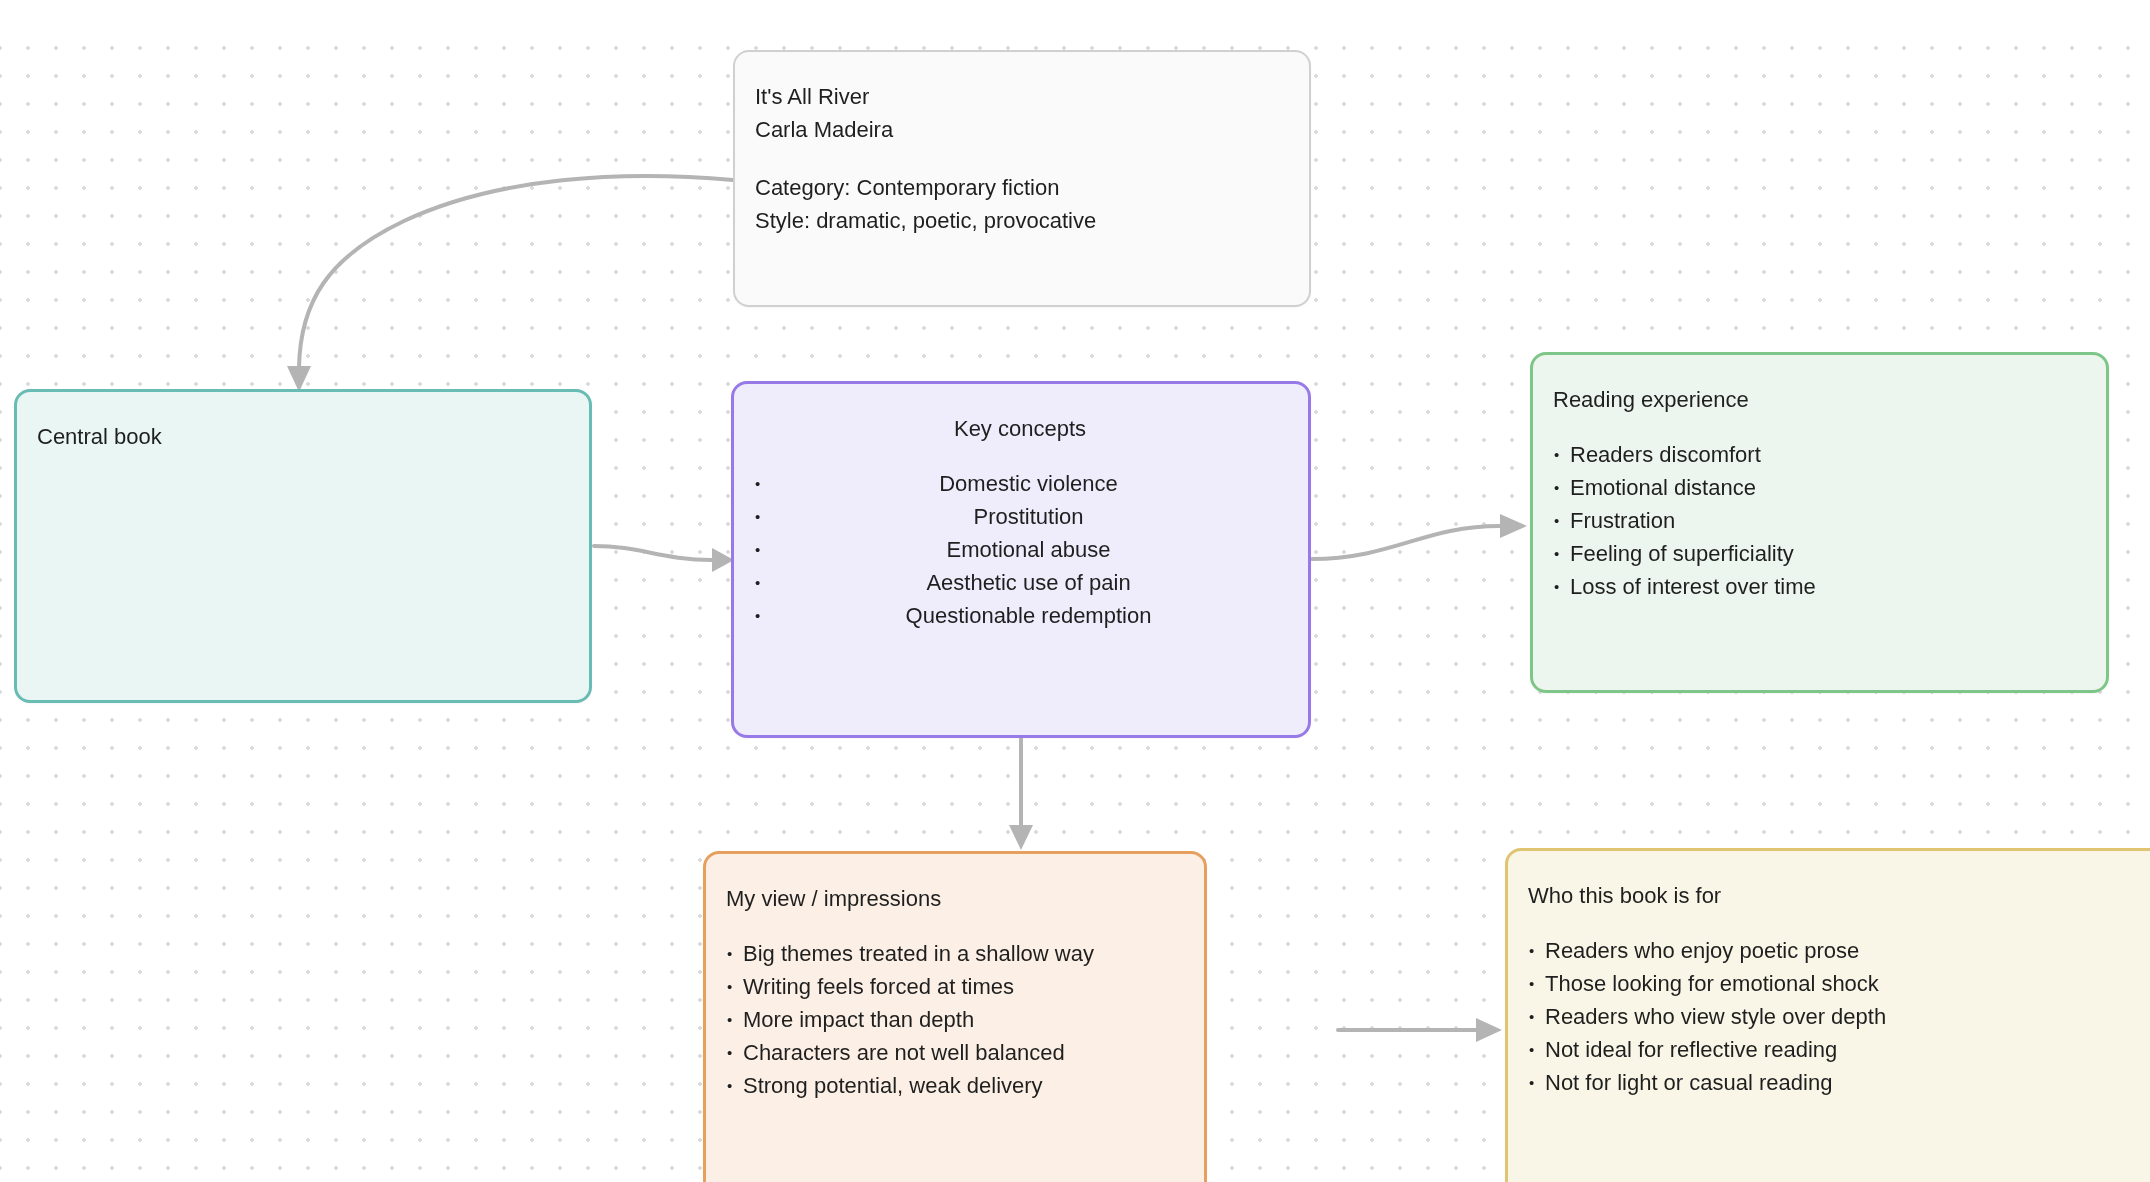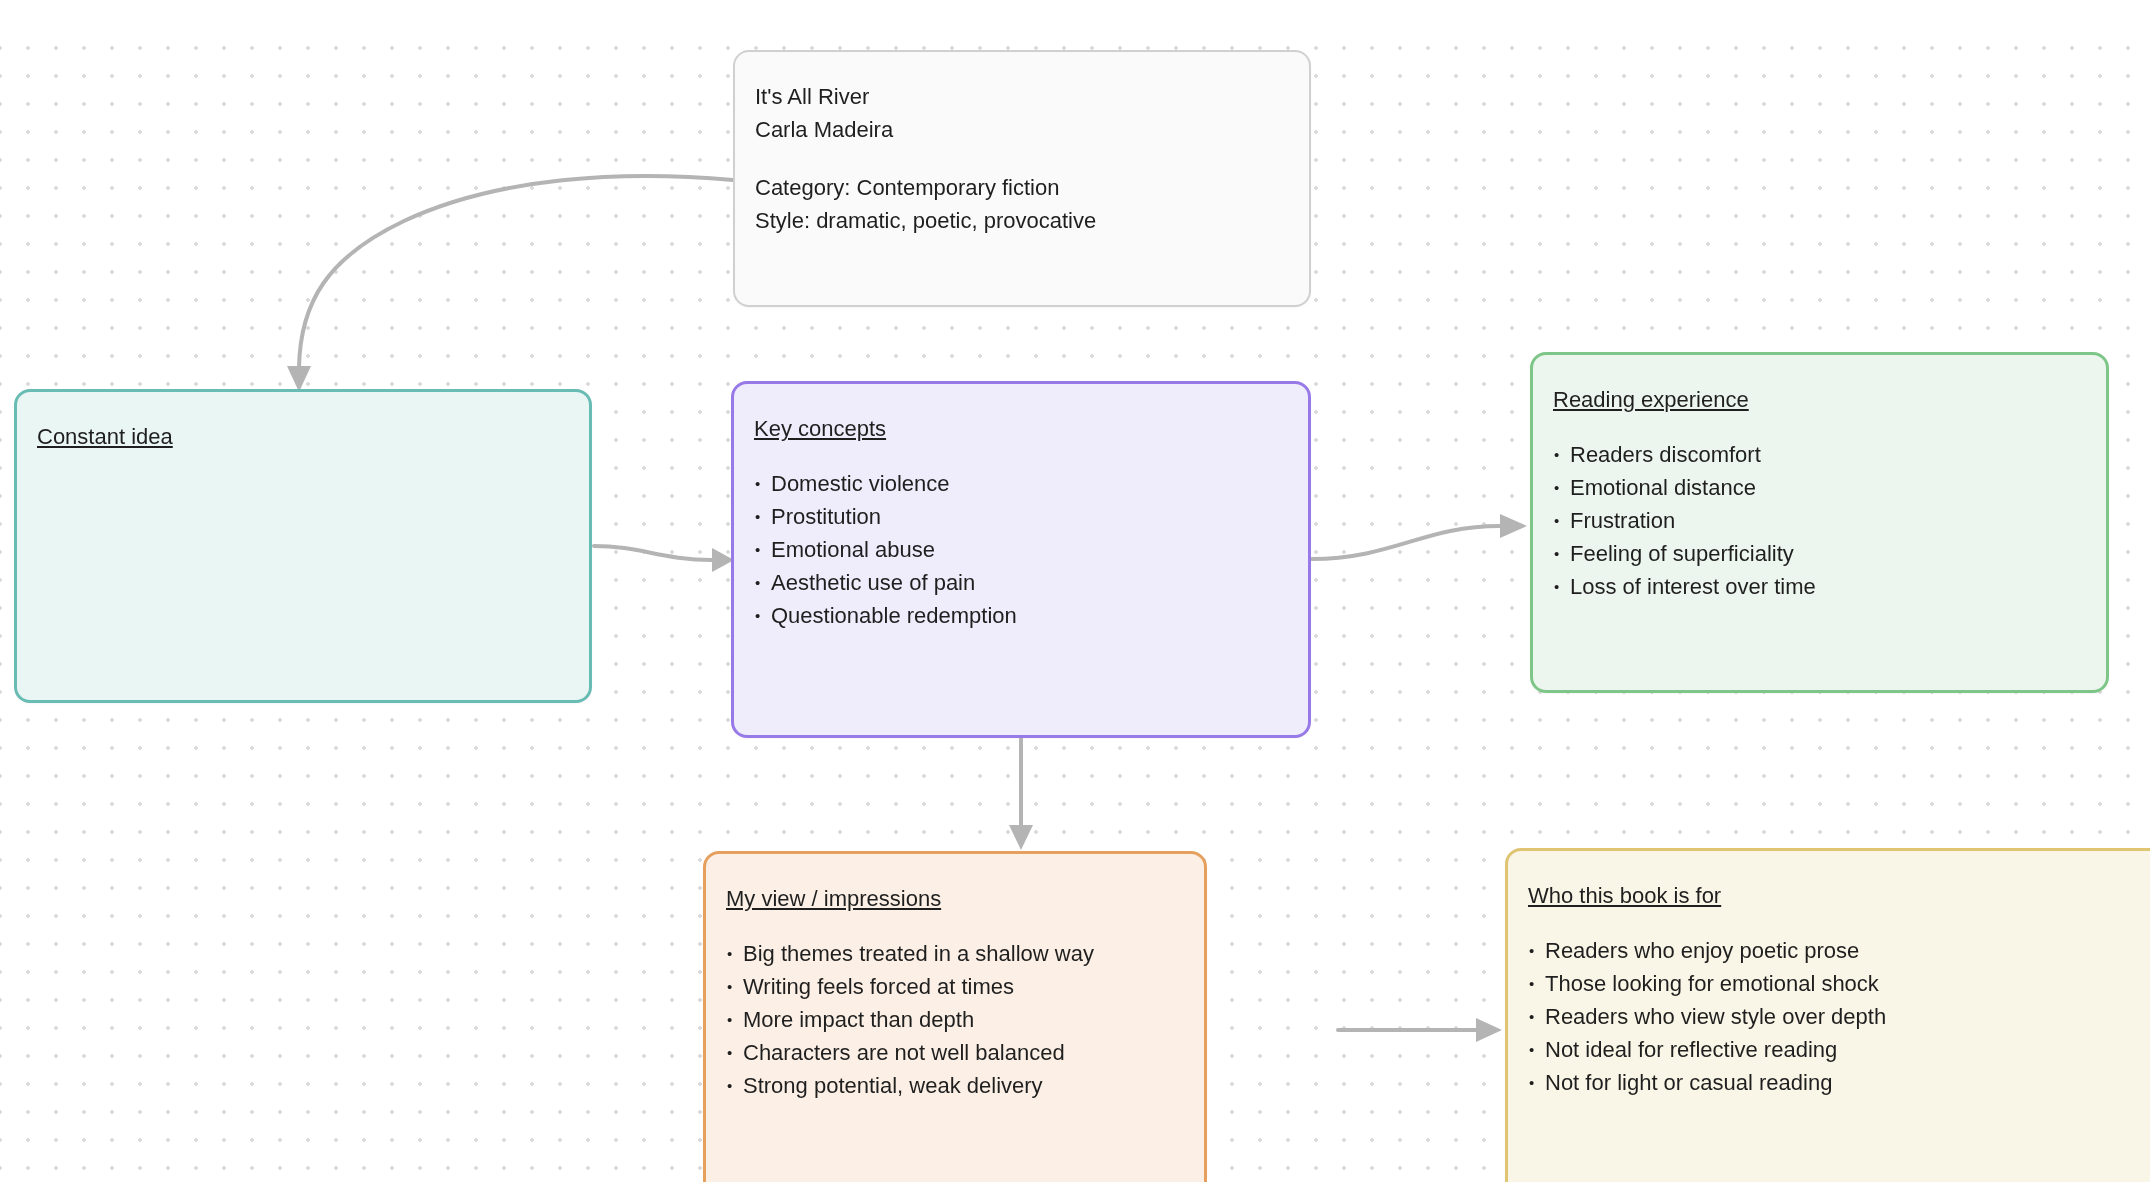--- a/index.html
+++ b/index.html
@@ -50,21 +50,20 @@
     box-shadow: 0 1px 2px rgba(0,0,0,0.04);
   }
   .node--plain {
     border-width: 2.5px;
   }
   .node-title {
     margin: 0 0 22px 0;
     font-size: 22px;
     font-weight: 400;
     line-height: 33px;
-    text-decoration: underline;
   }
   .node-line {
     margin: 0;
     line-height: 33px;
   }
   .node-spacer {
     height: 25px;
   }
   .node ul {
     list-style: none;
@@ -81,21 +80,21 @@
     position: absolute;
     left: 1px;
     top: 0;
     font-size: 15px;
     line-height: 33px;
     color: #1f1f1f;
   }
   
   #node-book-info          { left: 733px;  top: 10px;  width: 578px; height: 257px; }
   #node-central-idea       { left: 14px;   top: 349px; width: 578px; height: 314px; }
-  #node-key-concepts       { left: 731px;  top: 341px; width: 580px; height: 357px; }
+  #node-key-concepts       { left: 731px;  top: 341px; width: 580px; height: 357px; text-align: center; }
   #node-reading-experience { left: 1530px; top: 312px; width: 579px; height: 341px; }
   #node-my-view            { left: 703px;  top: 811px; width: 504px; height: 354px; }
   #node-who-for            { left: 1505px; top: 808px; width: 672px; height: 355px; }
 </style>
 </head>
 <body>
 
 <div class="canvas">
 
   <svg class="connector-layer" viewBox="0 0 2150 1182">
@@ -123,21 +122,21 @@
 
   <div class="node node--plain" id="node-book-info" style="border-color: rgb(208, 208, 208); background: rgb(250, 250, 250);">
     <p class="node-line">It's All River</p>
     <p class="node-line">Carla Madeira</p>
     <div class="node-spacer"></div>
     <p class="node-line">Category: Contemporary fiction</p>
     <p class="node-line">Style: dramatic, poetic, provocative</p>
   </div>
 
   <div class="node" id="node-central-idea" style="border-color: rgb(104, 188, 179); background: rgb(233, 246, 244);">
-    <p class="node-title">Constant idea</p>
+    <p class="node-title">Central book</p>
   </div>
 
   <div class="node" id="node-key-concepts" style="border-color: rgb(151, 121, 231); background: rgb(239, 236, 251);">
     <p class="node-title">Key concepts</p>
     <ul>
       <li>Domestic violence</li>
       <li>Prostitution</li>
       <li>Emotional abuse</li>
       <li>Aesthetic use of pain</li>
       <li>Questionable redemption</li>

